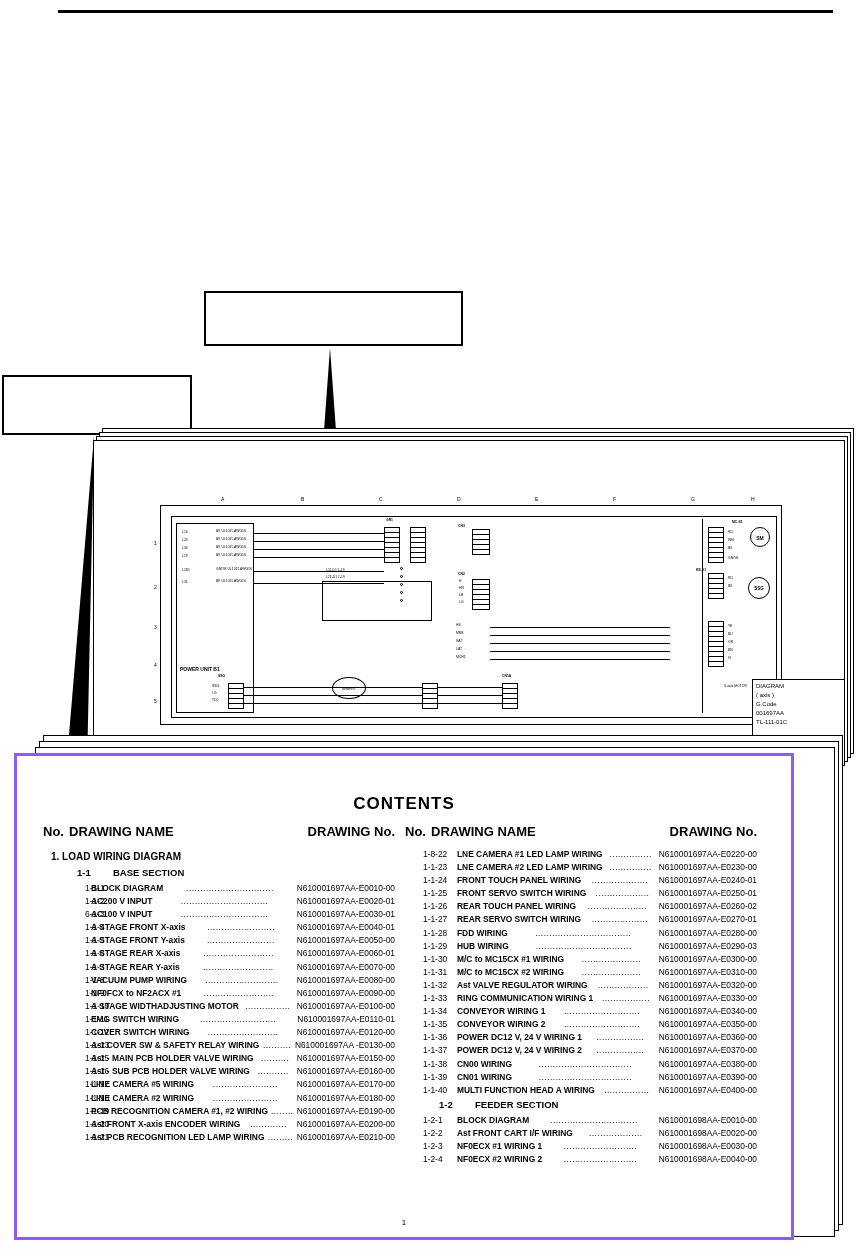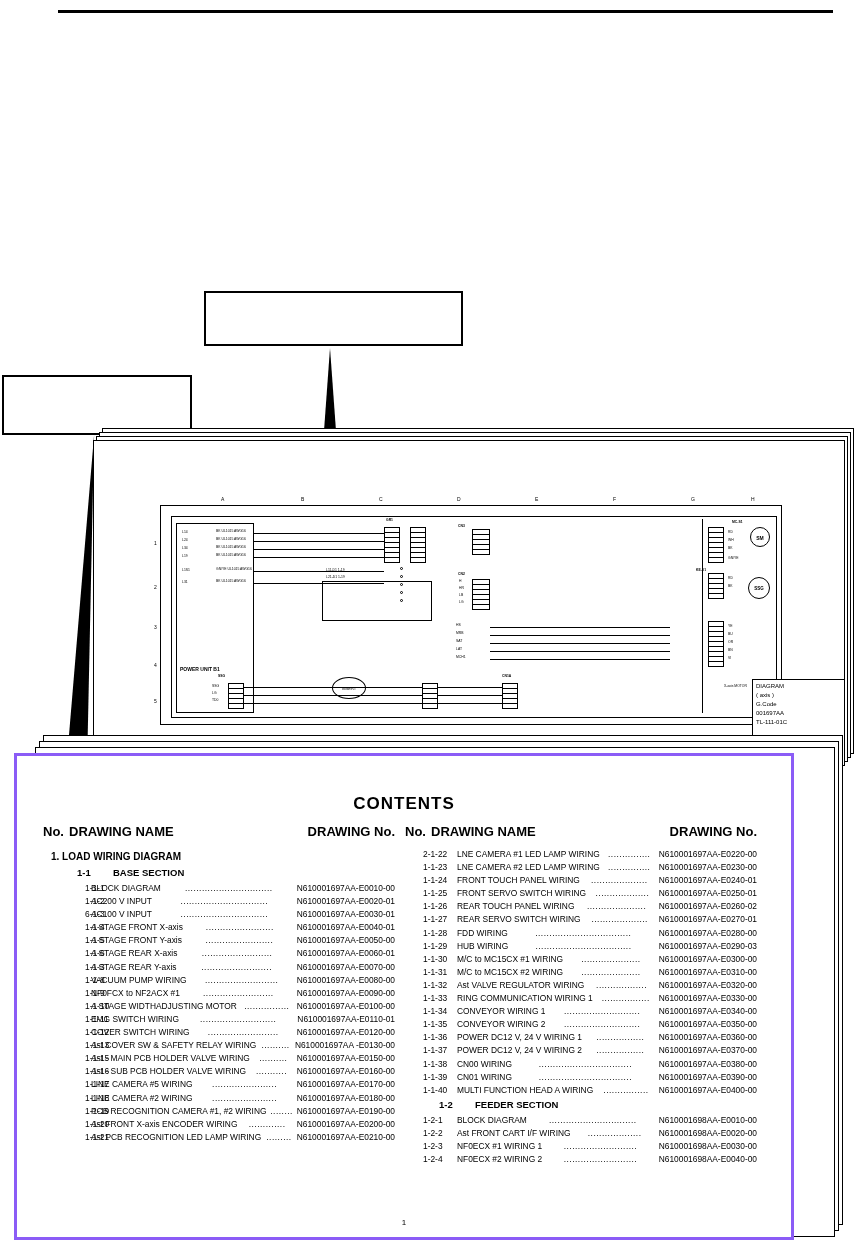--- a/index.html
+++ b/index.html
@@ -203,20 +203,21 @@
     padding-left: 42px;
     box-sizing: border-box;
     flex: 0 0 auto;
     white-space: nowrap;
   }
   #col-right .row .r-no { padding-left: 18px; width: 52px; }
   .row .r-name {
     flex: 1 1 auto;
     overflow: hidden;
     white-space: nowrap;
+    font-weight: bold;
   }
   .row .dots {
     flex: 1 1 auto;
     overflow: hidden;
     white-space: nowrap;
     letter-spacing: 0.5px;
     margin: 0 1px;
   }
   .row .r-dwg {
     flex: 0 0 auto;
@@ -600,21 +601,21 @@
   </div>
 
   <div class="col" id="col-right">
     <div class="col-head">
       <span class="h-no">No.</span>
       <span class="h-name">DRAWING NAME</span>
       <span class="h-dwg">DRAWING No.</span>
     </div>
     <div id="rows-right-1">
         <div class="row">
-          <span class="r-no">2-1-22</span>
+          <span class="r-no">1-8-22</span>
           <span class="r-name">LNE CAMERA #1 LED LAMP WIRING</span>
           <span class="dots">...............</span>
           <span class="r-dwg">N610001697AA-E0220-00</span>
         </div>
         <div class="row">
           <span class="r-no">1-1-23</span>
           <span class="r-name">LNE CAMERA #2 LED LAMP WIRING</span>
           <span class="dots">...............</span>
           <span class="r-dwg">N610001697AA-E0230-00</span>
         </div>

